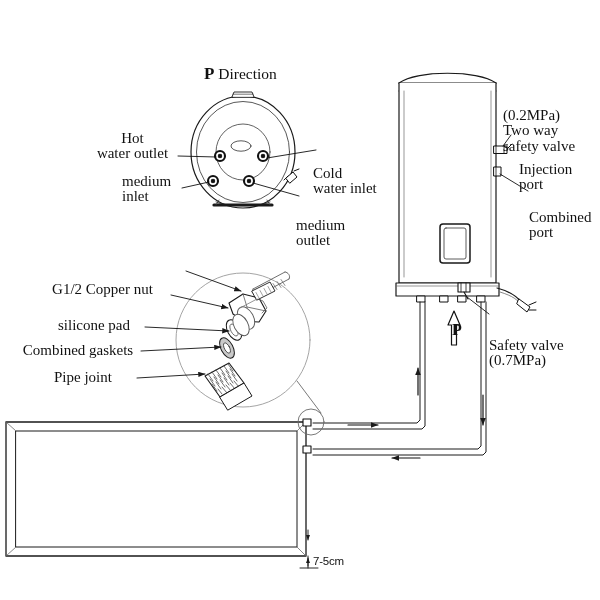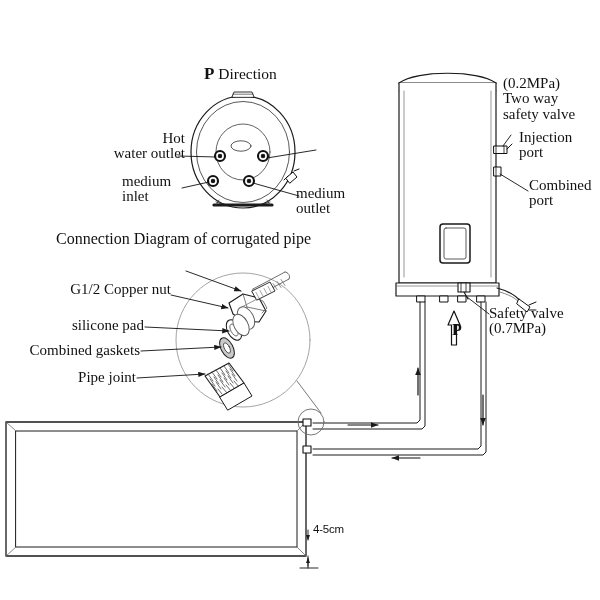--- a/index.html
+++ b/index.html
@@ -13,22 +13,22 @@
   svg#diagram{position:absolute;left:0;top:0;width:600px;height:600px;display:block;}
   .lbl{
     position:absolute;
     font-family:"Liberation Serif", serif;
     color:#111111;
     line-height:1.02;
     white-space:pre;
     letter-spacing:0px;
   }
   .ctr{}
-  .rgt{text-align:right;}
-  .lft{text-align:left;}
+  .rgt{text-align:center;}
+  .lft{text-align:left;margin-top:32px;}
   .t15{font-size:15px;}
   .t16{font-size:16px;}
   .bold{font-weight:bold;}
   .mono{font-family:"Liberation Sans", sans-serif;font-size:11.5px;letter-spacing:-0.2px;}
 </style>
 </head>
 <body>
 
 <div id="stage">
 
@@ -273,20 +273,22 @@
   </g>
 </svg>
 
 <div class="lbl t16 ctr" style="left:196px;top:49px;width:130px;">
   <span class="bold" style="font-size:17px;">P</span><span style="font-size:15.5px;"> Direction</span>
 </div>
 
 <div class="lbl t15 rgt" style="left:80px;top:131px;width:105px;">Hot
 water outlet</div>
 
+<div class="lbl t15 lft" style="left:313px;top:134px;width:100px;">Cold
+water inlet</div>
 
 <div class="lbl t15 ctr" style="left:122px;top:174px;width:70px;">medium
 inlet</div>
 
 <div class="lbl t15 lft" style="left:296px;top:186px;width:80px;">medium
 outlet</div>
 
 <div class="lbl t15 lft" style="left:503px;top:76px;width:97px;">(0.2MPa)
 Two way
 safety valve</div>
@@ -295,26 +297,25 @@
 port</div>
 
 <div class="lbl t15 lft" style="left:529px;top:178px;width:70px;">Combined
 port</div>
 
 <div class="lbl t15 lft" style="left:489px;top:306px;width:110px;">Safety valve
 (0.7MPa)</div>
 
 <div class="lbl bold" style="left:452px;top:322px;width:20px;font-size:16px;">P</div>
 
-<div class="lbl t16 lft" style="left:56px;top:231px;width:310px;">Connection Diagram of corrugated pipe</div>
 
 
 <div class="lbl t15 rgt" style="left:34px;top:282px;width:137px;">G1/2 Copper nut</div>
 
 <div class="lbl t15 rgt" style="left:44px;top:318px;width:100px;">silicone pad</div>
 
 <div class="lbl t15 rgt" style="left:16px;top:343px;width:124px;">Combined gaskets</div>
 
-<div class="lbl t15 rgt" style="left:50px;top:370px;width:86px;">Pipe joint</div>
-
-<div class="lbl mono lft" style="left:313px;top:524px;width:60px;">4-5cm</div>
+<div class="lbl t15 rgt" style="left:40px;top:370px;width:86px;">Pipe joint</div>
+
+<div class="lbl mono lft" style="left:313px;top:524px;width:60px;">7-5cm</div>
 
 </div>
 
 </body></html>

